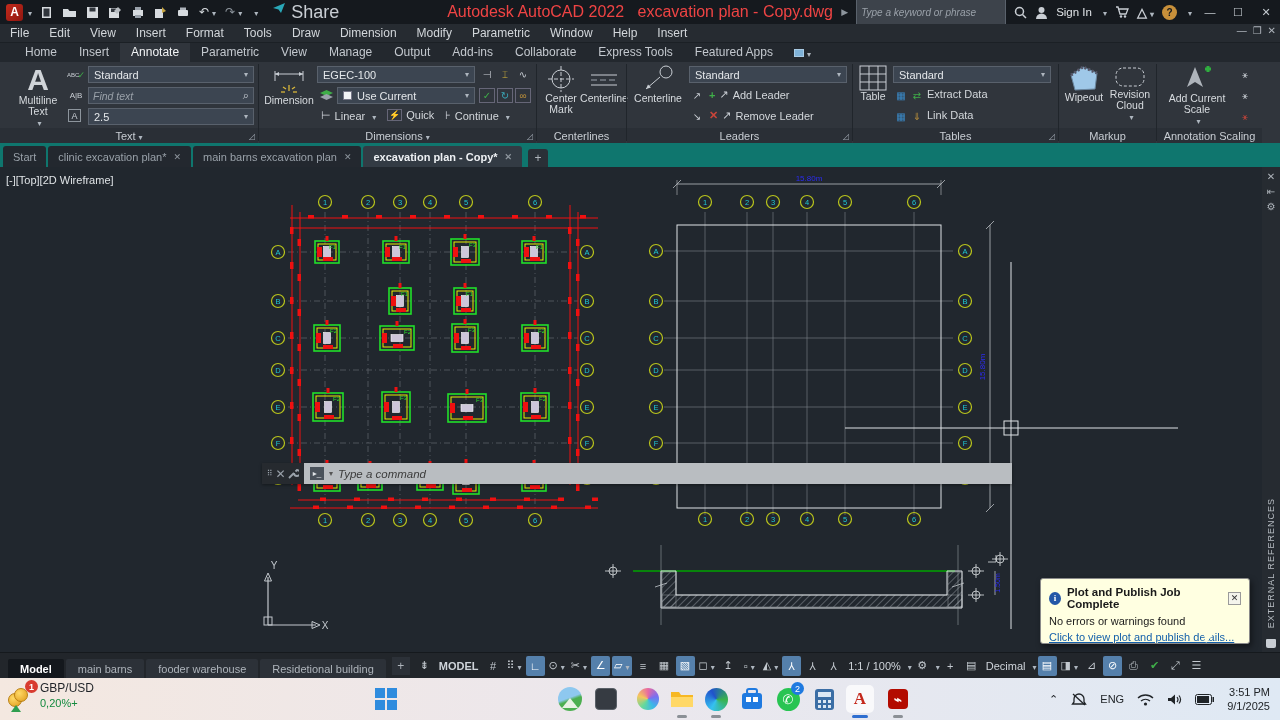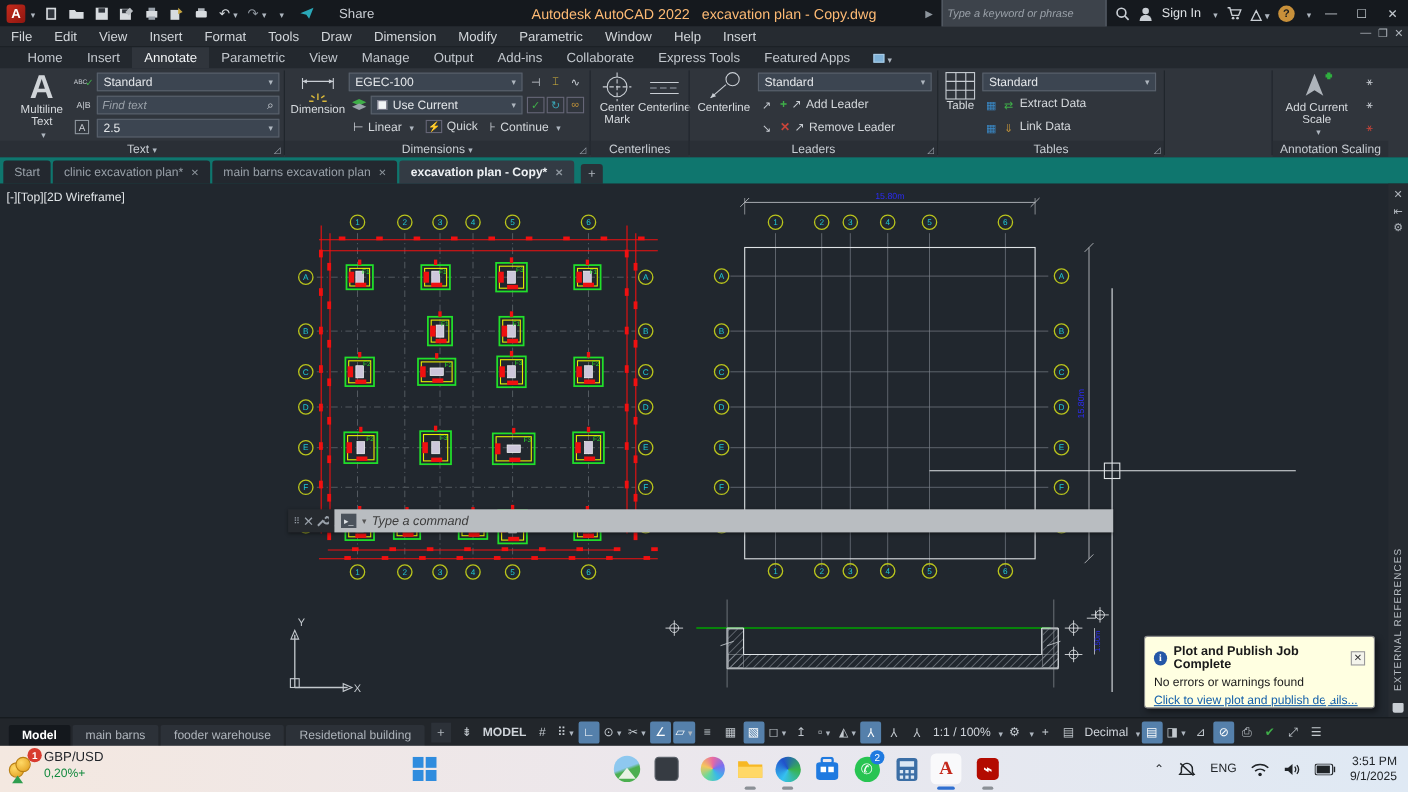--- a/index.html
+++ b/index.html
@@ -5,22 +5,22 @@
 *{box-sizing:border-box;margin:0;padding:0}
 html,body{background:#000}
 #screen{position:relative;width:1280px;height:720px;overflow:hidden;
   font-family:"Liberation Sans",sans-serif;background:#20262d;color:#d7dbdf;font-size:12px}
 .car::after{content:"▾";font-size:8px;color:#aeb6bf;margin-left:3px}
 
 #titlebar{position:absolute;left:0;top:0;width:1280px;height:24px;background:#15191e;display:flex;align-items:center}
 .acad-logo{width:17px;height:17px;margin:0 2px 0 6px;background:linear-gradient(135deg,#c42b1c,#8f1610);border-radius:3px;color:#fff;font-weight:bold;font-size:12px;display:flex;align-items:center;justify-content:center}
 .qat{display:flex;align-items:center;gap:9px;margin-left:8px}
 .qat svg{display:block}
-.share{display:flex;align-items:center;gap:22px;margin-left:14px;color:#c9ced4;font-size:12px}
-.title-center{position:absolute;left:420px;width:440px;text-align:center;color:#fdba74;font-size:13px;white-space:nowrap}
+.share{display:flex;gap:5px;margin-left:14px;color:#c9ced4;font-size:18px}
+.title-center{position:absolute;left:420px;width:440px;text-align:center;color:#ef4444;font-size:16px;white-space:nowrap}
 .title-right{position:absolute;right:0;top:0;height:24px;display:flex;align-items:center;gap:8px;padding-right:4px}
 .tsearch{width:150px;height:16px;background:#3d434b;border:1px solid #5a626c;color:#e3e6ea;font-size:10px;font-style:italic;padding:12px 4px}
 .tsearch::placeholder{color:#9aa1a9;font-style:italic}
 .winbtn{width:20px;height:18px;display:flex;align-items:center;justify-content:center;color:#c3c9cf;font-size:11px}
 
 #menubar{position:absolute;left:0;top:24px;width:1280px;height:19px;background:#262b31;display:flex;align-items:center;border-bottom:1px solid #1b2025}
 #menubar .mi{padding:0 10px;color:#d3d7db;font-size:12px;height:19px;line-height:19px}
 .docwin{position:absolute;right:4px;top:1px;display:flex;gap:6px;color:#aeb4bb;font-size:10px}
 
 #ribbontabs{position:absolute;left:0;top:43px;width:1280px;height:19px;background:#23282e;display:flex;align-items:flex-end}
@@ -392,20 +392,39 @@
       <div class="rowlab" style="left:74px;top:47px">
           <span>Link Data</span>
         </div>
       <div class="pfoot">
           <span>Tables</span>
           <span class="pexp">◿</span>
         </div>
     </div>
     <div class="psep" style="left:1058px"></div>
 
+    <div class="panel" style="left:1059px;width:97px">
+      <div class="bigbtn" style="left:2px;top:3px;width:46px">
+        <svg width="30" height="27">
+            <path d="M2 10 L14 2 L28 8 L26 24 L6 25 Z" fill="#9fc8e8" stroke="#6b87a0"></path>
+            <path d="M2 10 L14 2 L28 8" fill="none" stroke="#556" stroke-width="3" stroke-dasharray="2 2"></path>
+          </svg>
+        <span>Wipeout</span>
+      </div>
+      <div class="bigbtn" style="left:48px;top:3px;width:46px">
+        <svg width="32" height="24">
+            <rect x="2" y="3" width="28" height="18" rx="7" fill="none" stroke="#c9ced4" stroke-dasharray="3 2"></rect>
+          </svg>
+        <span>Revision Cloud</span>
+          <span class="car"></span>
+      </div>
+      <div class="pfoot">
+          <span>Markup</span>
+        </div>
+    </div>
     <div class="psep" style="left:1156px"></div>
 
     <div class="panel" style="left:1157px;width:105px">
       <div class="bigbtn" style="left:4px;top:3px;width:72px">
         <svg width="32" height="28">
             <path d="M14 2 L22 22 L14 17 L6 22 Z" fill="#aeb4bb"></path>
             <path d="M24 4 h6 M27 1 v6" stroke="#2fae3f" stroke-width="3"></path>
           </svg>
         <span>Add Current Scale</span>
           <span class="car"></span>

